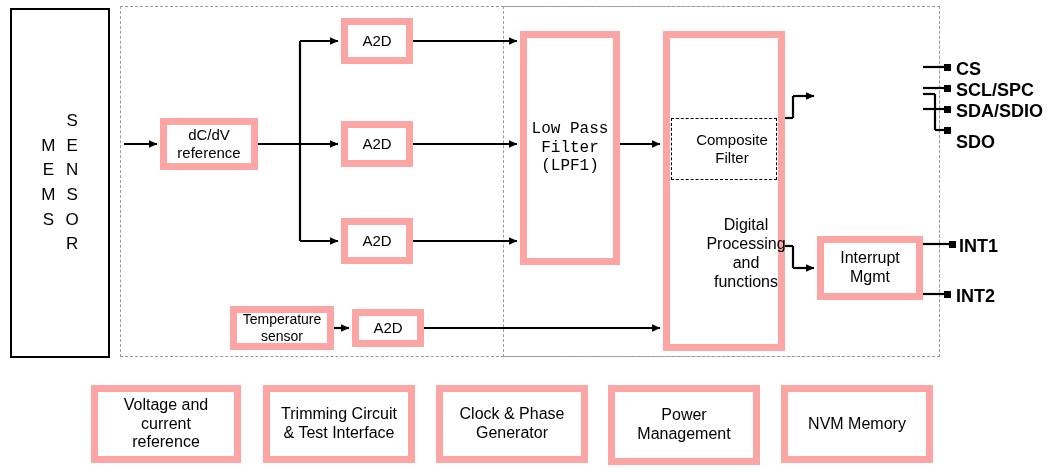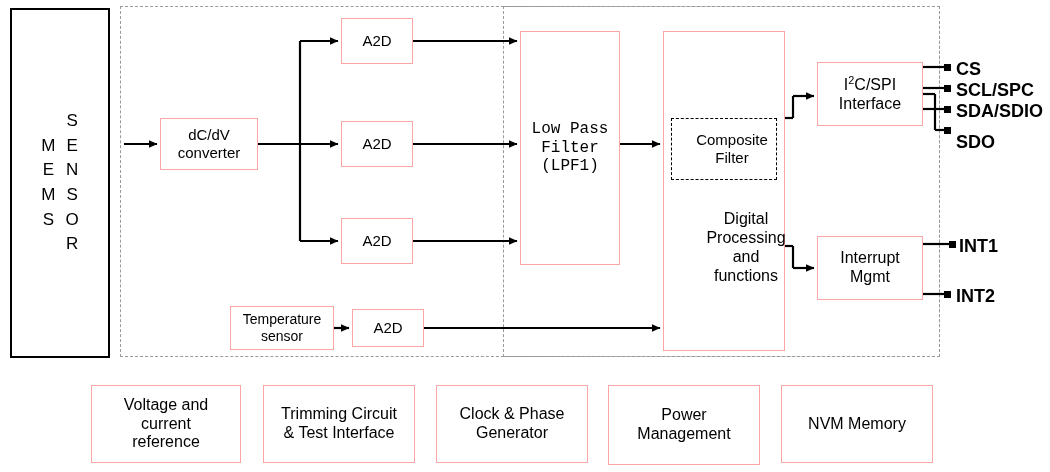--- a/index.html
+++ b/index.html
@@ -13,21 +13,21 @@
   }
   #canvas {
     position: relative;
     width: 1050px;
     height: 472px;
     background: #ffffff;
     overflow: hidden;
   }
   .box {
     position: absolute;
-    border: 1px solid #fca5a5;
+    border: 7px solid #fca5a5;
     background: #ffffff;
     box-sizing: border-box;
     display: flex;
     align-items: center;
     justify-content: center;
     text-align: center;
     line-height: 1.18;
   }
   .dashed-region {
     position: absolute;
@@ -103,21 +103,21 @@
       <span>S</span>
       <span>E</span>
       <span>N</span>
       <span>S</span>
       <span>O</span>
       <span>R</span>
     </div>
   </div>
 
   <div class="box t15" style="left:160px; top:118px; width:98px; height:52px; white-space:pre-line;">dC/dV
-converter</div>
+reference</div>
 
   <div class="box t15" style="left:341px; top:18px; width:72px; height:46px;">A2D</div>
   <div class="box t15" style="left:341px; top:121px; width:72px; height:46px;">A2D</div>
   <div class="box t15" style="left:341px; top:218px; width:72px; height:46px;">A2D</div>
 
   <div class="box t14" style="left:230px; top:306px; width:104px; height:44px; white-space:pre-line;">Temperature
 sensor</div>
   <div class="box t15" style="left:352px; top:309px; width:72px; height:38px;">A2D</div>
 
   <div class="box t16" style="left:520px; top:31px; width:100px; height:234px; white-space:pre-line;font-family:Liberation Mono, monospace;">Low Pass
@@ -127,24 +127,20 @@
   <div class="box" style="left:663px; top:31px; width:122px; height:320px; align-items:flex-start; justify-content:center;padding-left:44px;">
     <div class="t16" style="margin-top:178px; white-space:pre-line;">Digital
 Processing
 and
 functions</div>
   </div>
 
   <div class="dashed-box t15" style="left:671px; top:118px; width:106px; height:62px; white-space:pre-line;padding-left:16px;">Composite
 Filter</div>
 
-  <div class="box" style="left:817px; top:62px; width:106px; height:64px; flex-direction:column;">
-    <div class="t16"><span>I</span><sup>2</sup><span>C/SPI</span></div>
-    <div class="t16">Interface</div>
-  </div>
 
   <div class="box t16" style="left:817px; top:236px; width:106px; height:64px; white-space:pre-line;">Interrupt
 Mgmt</div>
 
   <div class="pin-sq" style="left:944px; top:64px;"></div>
   <div class="pin-sq" style="left:944px; top:85px;"></div>
   <div class="pin-sq" style="left:944px; top:106px;"></div>
   <div class="pin-sq" style="left:944px; top:127px;"></div>
   <div class="pin-sq" style="left:949px; top:241px;"></div>
   <div class="pin-sq" style="left:944px; top:291px;"></div>

